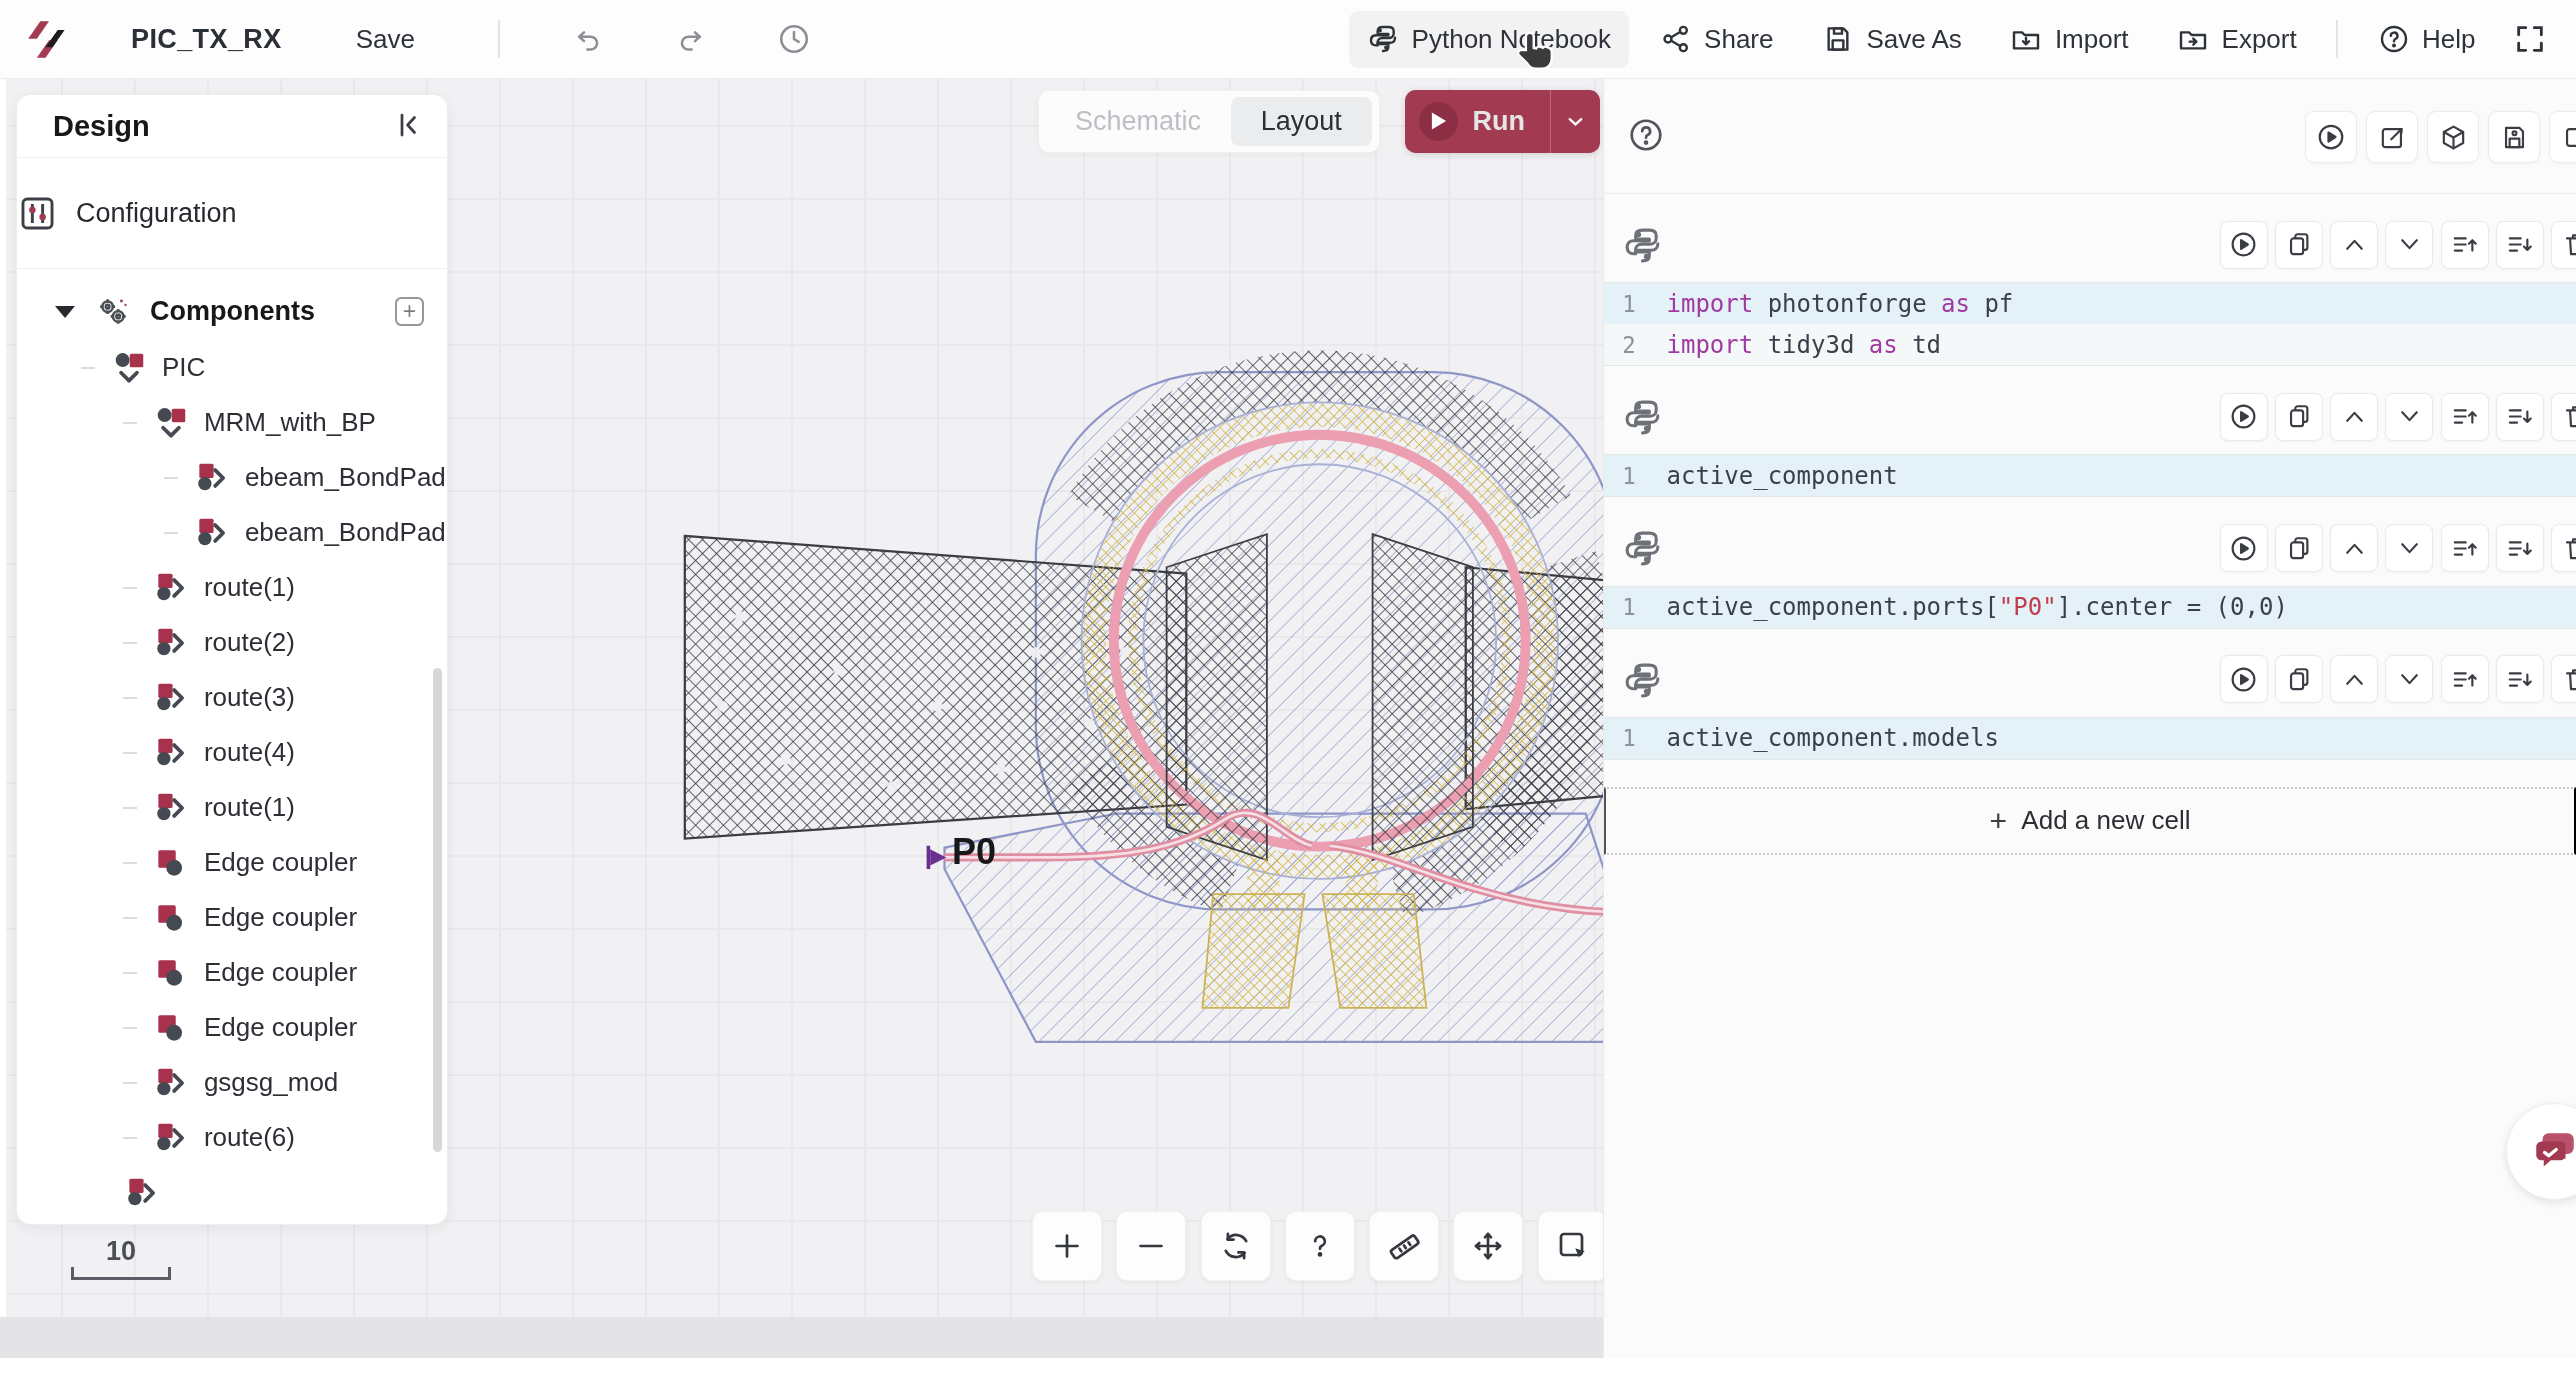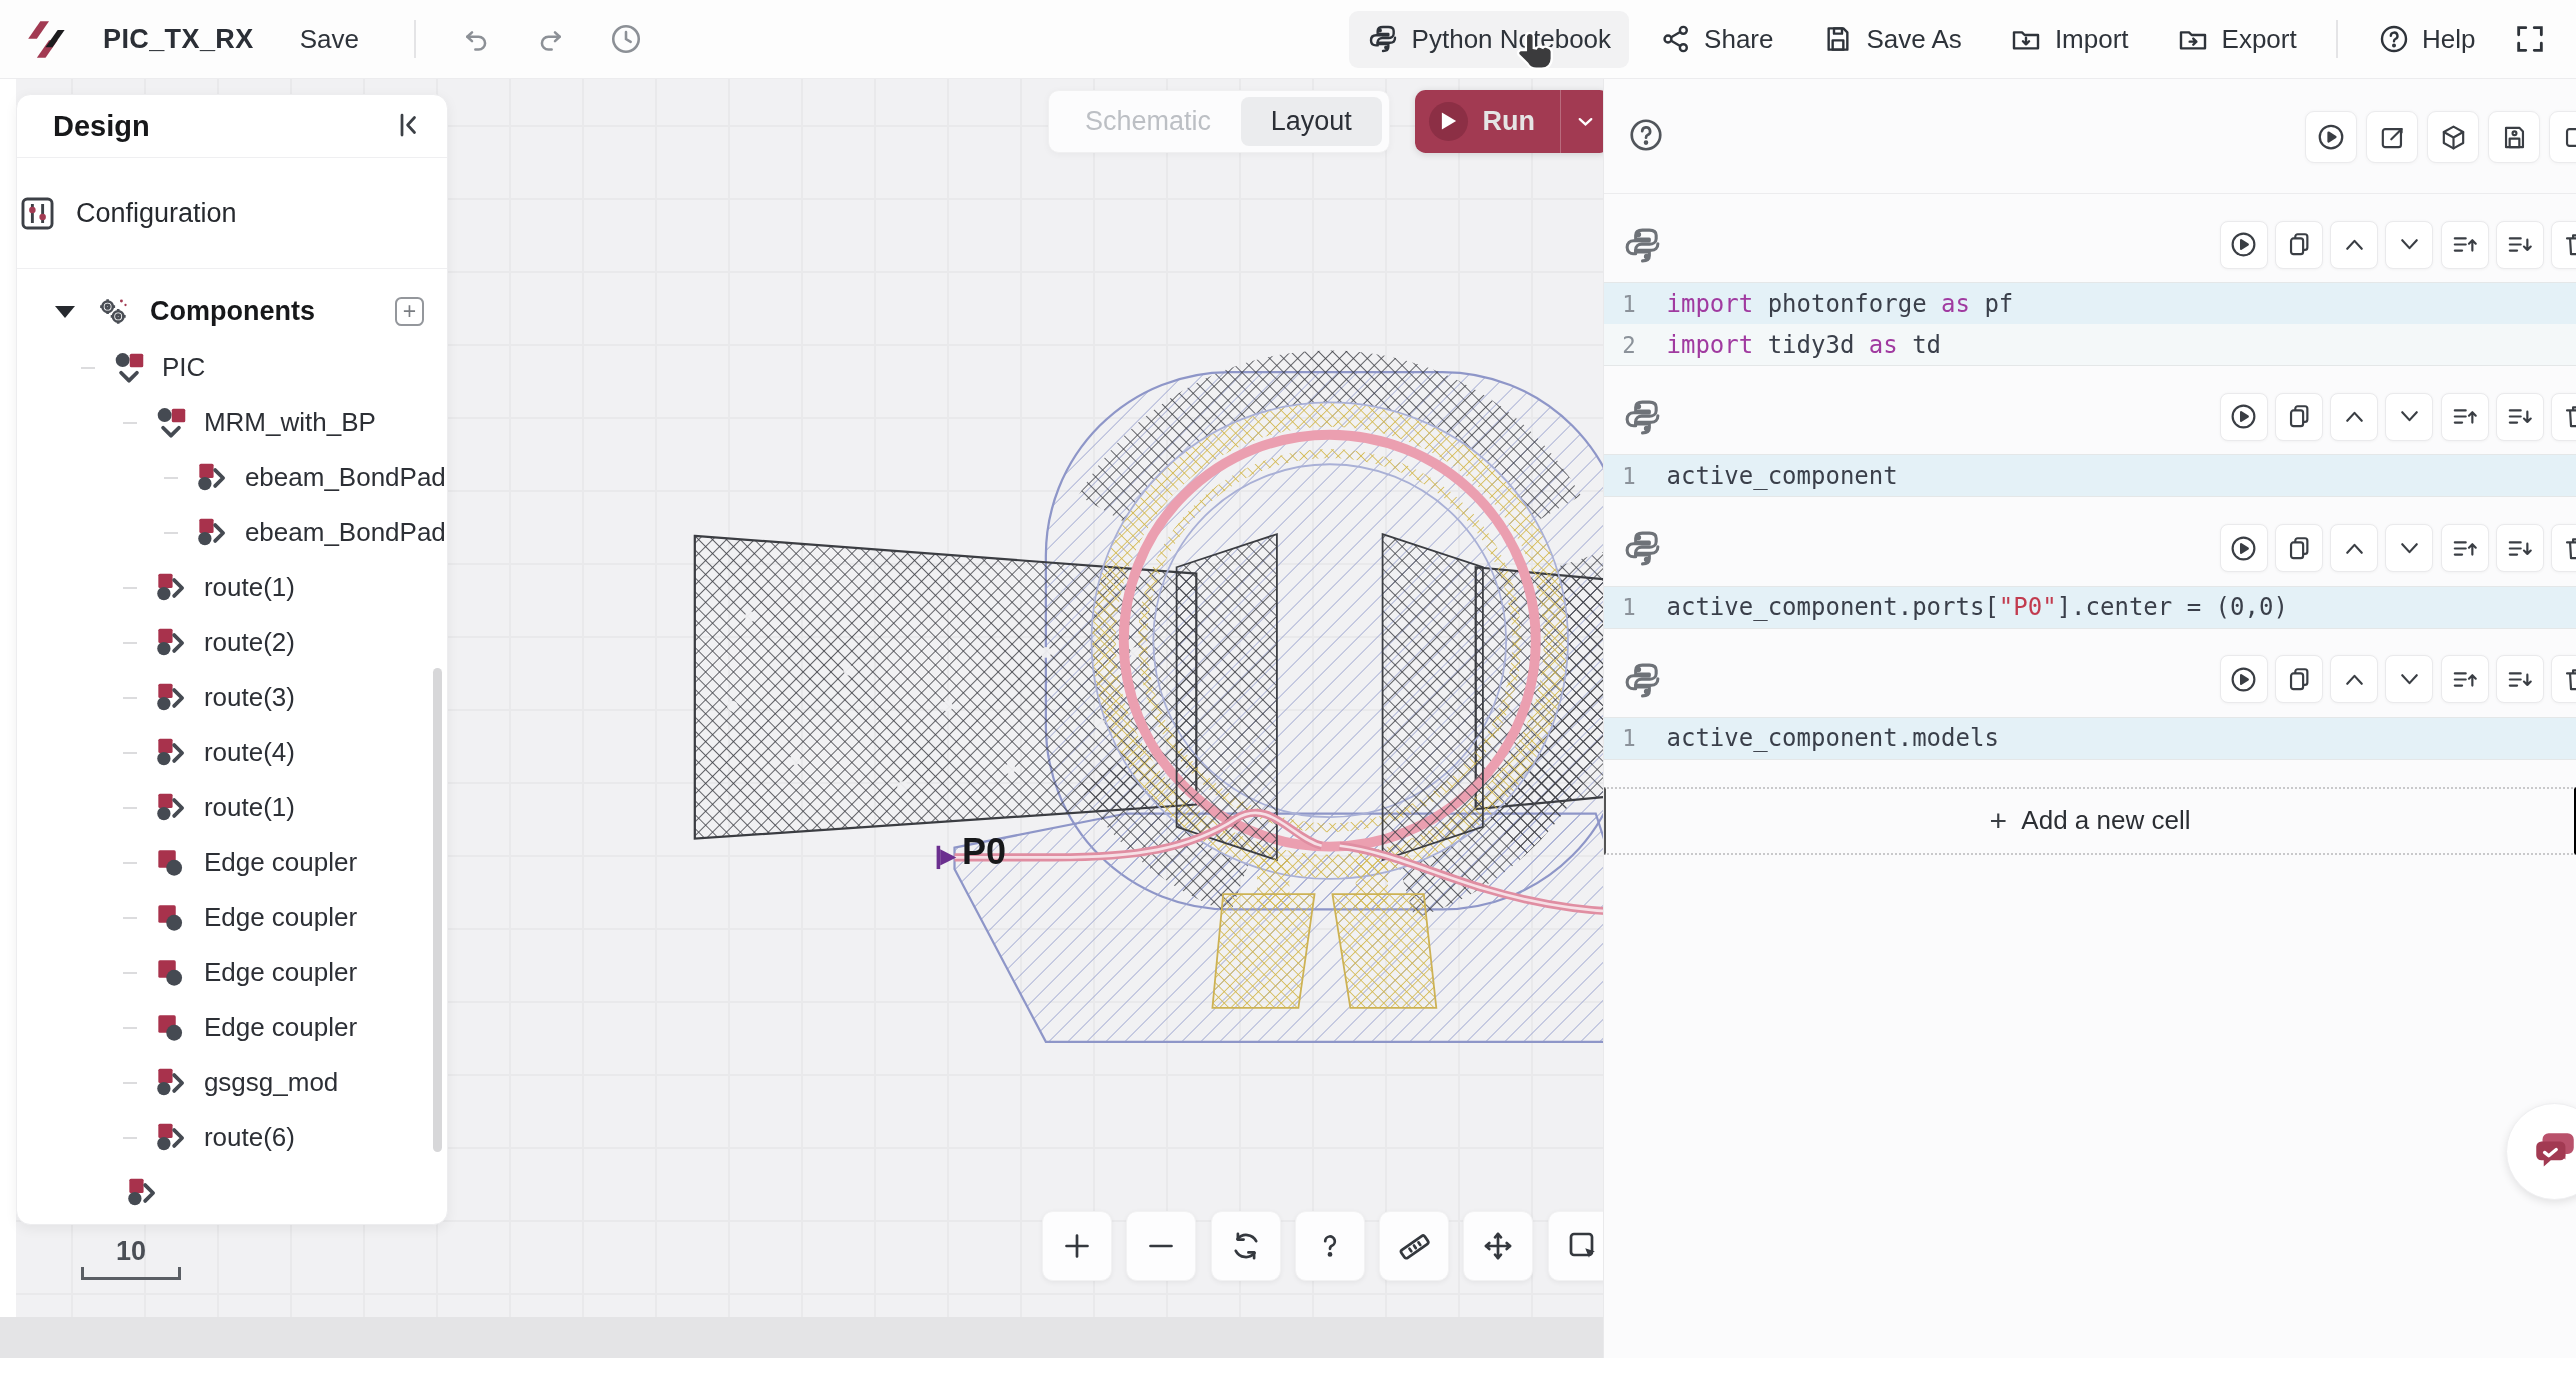--- a/index.html
+++ b/index.html
@@ -3,34 +3,34 @@
 <meta charset="utf-8">
 <style>
   * { margin:0; padding:0; box-sizing:border-box; }
   html,body { width:2576px; height:1391px; overflow:hidden; background:#fff;
     font-family:"Liberation Sans", sans-serif; }
   #app { position:relative; width:2576px; height:1391px; background:#fff; }
 
   
   .topbar { position:absolute; left:0; top:0; width:2576px; height:79px; background:#fdfdfd;
     border-bottom:1.8px solid #ececee; display:flex; align-items:center; z-index:50; }
-  .tb-left { display:flex; align-items:center; gap:28px; padding-left:23px; }
+  .tb-left { display:flex; align-items:center; gap:56px; padding-left:23px; }
   .tb-right { margin-left:auto; display:flex; align-items:center; gap:12.5px; padding-right:23px; }
   .tb-title { font-size:27px; font-weight:600; color:#2b2f36; letter-spacing:0.4px; }
   .tb-btn { display:flex; align-items:center; gap:12.5px; font-size:26px; color:#2e333a;
     background:transparent; border:none; padding:12.5px 18px; border-radius:9px; cursor:pointer; white-space:nowrap; }
   .tb-btn.hovered { background:#f2f2f3; }
   .tb-icnbtn { width:47px; height:47px; display:flex; align-items:center; justify-content:center;
     background:none; border:none; color:#8c9096; cursor:pointer; }
   .tb-div { width:1.8px; height:38px; background:#e4e4e6; margin:0 9px; }
   .icn { display:inline-flex; }
   .icn svg { display:block; }
 
   
-  .canvas { position:absolute; left:16px; top:79px; width:1603px; height:1238px;
+  .canvas { position:absolute; left:6px; top:79px; width:1603px; height:1238px;
     background-color:#f1f1f3;
     background-image:linear-gradient(#e9e9eb 1.8px, transparent 1.8px),
                      linear-gradient(90deg, #e9e9eb 1.8px, transparent 1.8px);
     background-size:73px 73px; background-position:-18px -27px; }
   .canvas-strip { position:absolute; left:0; top:1317px; width:1603px; height:41px; background:#e4e4e6; }
   .bottom-white { position:absolute; left:0; top:1358px; width:2576px; height:33px; background:#fff; }
   #layout-svg { position:absolute; left:0; top:0; width:1603px; height:1238px; }
 
   
   .view-toggle { position:absolute; left:1032px; top:10.7px; width:342px; height:63px; background:#fcfcfd;

